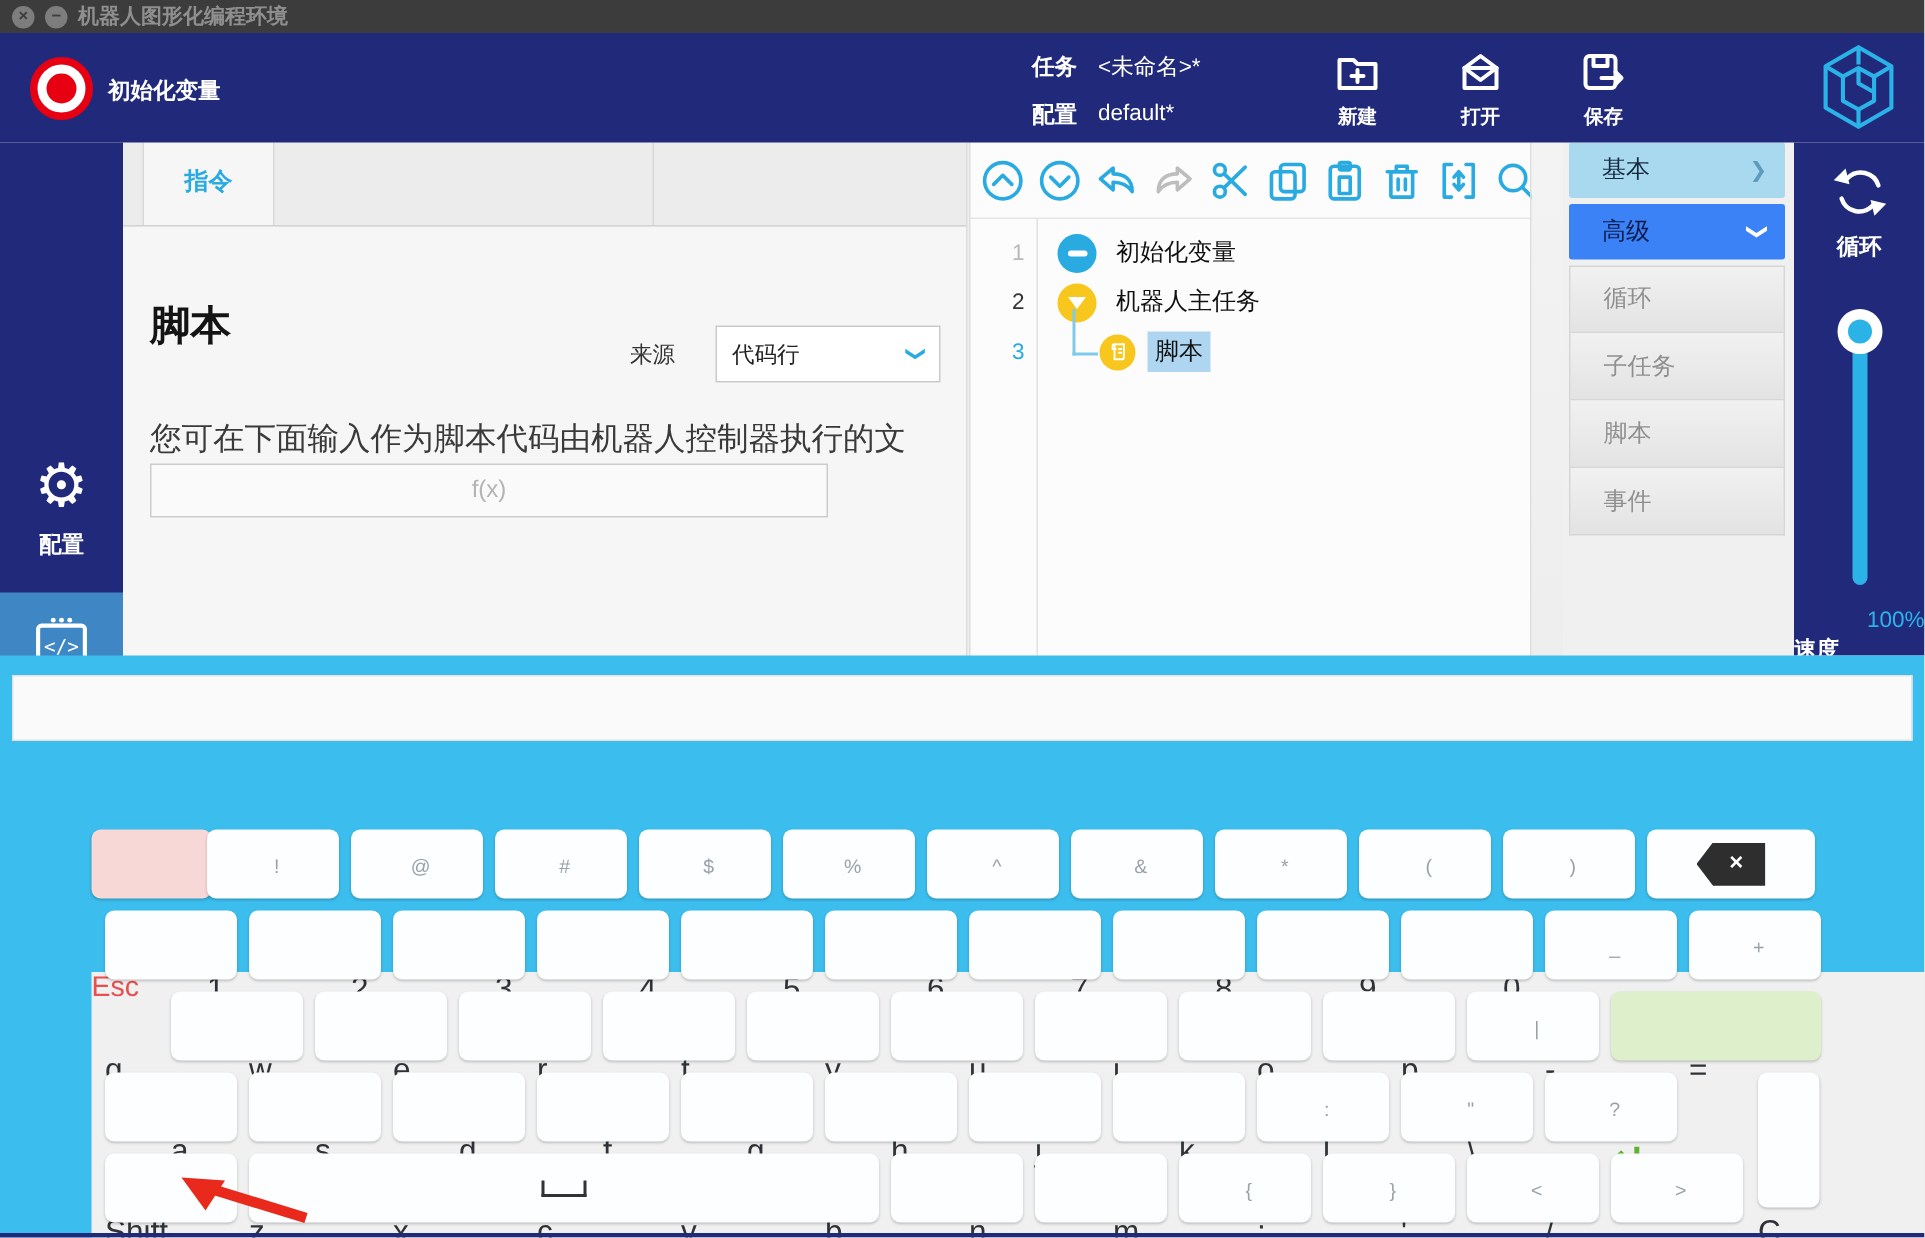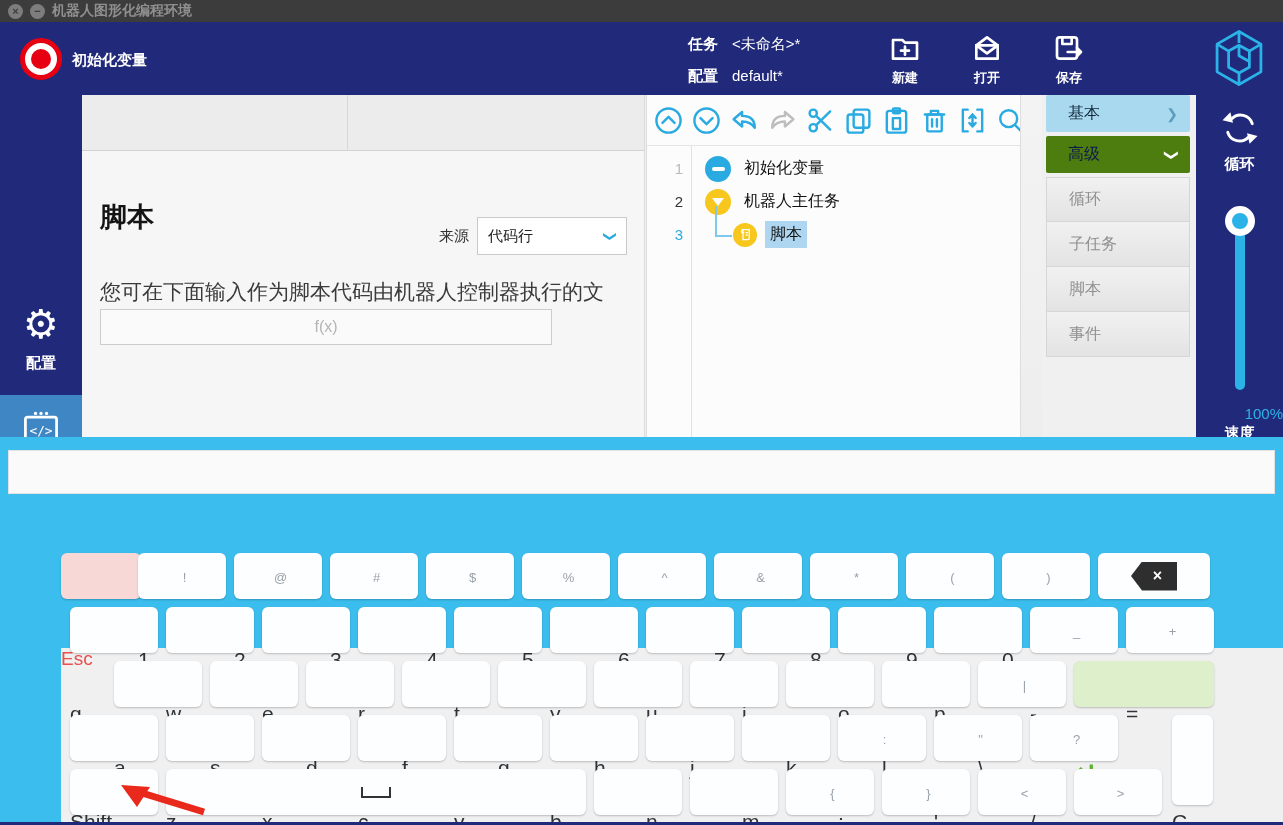--- a/index.html
+++ b/index.html
@@ -38,21 +38,21 @@
   
   .content{position:absolute;left:82px;top:0;width:563px;height:100%;background:#f6f6f6;border-right:1px solid #dcdcdc;box-sizing:border-box}
   .tabs{height:55px;background:#ececec;border-bottom:1px solid #d2d2d2;display:flex;padding-left:13px}
   .tab{width:86px;text-align:center;line-height:54px;font-size:16px;font-weight:bold;
        color:#9c9c9c;border-right:1px solid #d8d8d8;cursor:pointer}
   .tab:first-child{border-left:1px solid #d8d8d8}
   .tab.active{color:#29abe2;background:#f6f6f6}
   .tab-spacer{width:252px;border-right:1px solid #d8d8d8}
   .panel{position:relative}
   .panel-title{position:absolute;left:18px;top:48px;font-size:27px;font-weight:bold;color:#141414}
-  .source-row{position:absolute;right:17px;top:66px;display:flex;align-items:center;gap:8px}
+  .source-row{position:absolute;right:17px;top:66px;display:flex;align-items:center;gap:27px}
   .source-label{font-size:15px;color:#333}
   .select{width:150px;height:38px;background:#fff;border:1px solid #c9c9c9;display:flex;
           align-items:center;padding:0 10px;box-sizing:border-box;font-size:15px;color:#222;cursor:pointer}
   .select .chev{margin-left:auto;color:#29abe2;font-size:13px;transform:rotate(90deg)}
   .panel-desc{position:absolute;left:18px;top:127px;font-size:21px;color:#3a3a3a}
   .fx-input{position:absolute;left:18px;top:158px;width:452px;height:36px;background:#fafafa;
             border:1px solid #cccccc;box-sizing:border-box;text-align:center;font-size:16px;color:#333}
   .fx-input::placeholder{color:#b4b4b4}
   
   .treepanel{position:absolute;left:646px;top:0;width:396px;height:100%;background:#fcfcfc;
@@ -74,36 +74,36 @@
   .collapse-strip{position:absolute;right:0;top:0;width:21px;height:100%;
                   background:linear-gradient(to bottom,#f3f3f3,#e7e7e7);border-left:1px solid #ddd;cursor:pointer}
   .collapse-strip span{position:absolute;bottom:4px;left:5px;color:#555;font-size:17px}
   
   .palette{position:absolute;left:1046px;top:0;width:144px;height:342px;overflow:hidden}
   .pgroup{height:37px;margin-bottom:4px;border-radius:2px;display:flex;align-items:center;
           padding:0 12px 0 22px;font-size:16px;cursor:pointer;box-sizing:border-box}
   .pgroup .gchev{margin-left:auto;font-size:14px}
   .pg-basic{background:#a9d9ef;color:#13293d}
   .pg-basic .gchev{color:#5d9cbd}
-  .pg-adv{background:#4d7c0f;color:#0d1b4c}
+  .pg-adv{background:#3b82f6;color:#0d1b4c}
   .pg-adv .gchev{color:#fff;transform:rotate(90deg)}
   .p-item{height:45px;background:linear-gradient(#f1f1f1,#e3e3e3);border:1px solid #d6d6d6;
           border-top:none;color:#8f8f8f;font-size:16px;display:flex;align-items:center;
           padding-left:22px;box-sizing:border-box;cursor:pointer}
   .p-item:first-of-type{border-top:1px solid #d6d6d6}
   
   .speed{position:absolute;left:1196px;top:0;width:87px;height:342px;background:#212a7a}
   .loop-icon{position:absolute;left:50%;transform:translateX(-50%);top:12px}
   .loop-label{position:absolute;top:60px;width:100%;text-align:center;color:#fff;font-size:15px;font-weight:bold}
   .slider-track{position:absolute;left:50%;transform:translateX(-50%);top:120px;width:10px;height:175px;
                 background:#2bb3e8;border-radius:5px;cursor:pointer}
   .slider-thumb{position:absolute;left:50%;transform:translateX(-50%);top:111px;width:16px;height:16px;
                 background:#2bb3e8;border:7px solid #fff;border-radius:50%;cursor:grab}
   .speed-percent{position:absolute;top:310px;width:100%;text-align:right;color:#2bb3e8;font-weight:normal;font-size:15px}
-  .speed-label{position:absolute;top:329px;width:100%;text-align:center;color:#fff;font-size:15px;font-weight:bold}
+  .speed-label{position:absolute;top:329px;width:100%;text-align:left;color:#fff;font-size:15px;font-weight:bold}
   
   .keyboard{position:absolute;left:0;top:437px;width:1283px;height:388px;background:#3bbeee;z-index:30}
   .kb-input{position:absolute;left:8px;top:13px;width:1267px;height:44px;background:#fafafa;
             border:1px solid #e2e2e2;box-sizing:border-box;font-size:18px;padding:0 12px}
   .key{position:absolute;height:46px;background:#fcfeff;border-radius:6px;
        box-shadow:0 1px 2px rgba(0,0,0,.22);display:flex;align-items:center;justify-content:center;
        font-size:21px;color:#2f3337;cursor:pointer;user-select:none}
   .key .sec{font-size:13px;color:#9aa2a8;margin-left:5px;margin-top:3px}
   .key.esc{background:#f8d8d6;color:#e85050;font-size:19px}
   .key.enter{background:#def0cb;color:#5eb32e;font-size:28px;font-weight:bold}
@@ -212,20 +212,21 @@
               <rect x="21.5" y="8" width="5" height="32"></rect>
               <rect x="8" y="21.5" width="32" height="5"></rect>
             </g>
           </svg>
         </div>
       </div>
     </div>
 
   <div class="content">
     <div class="tabs" id="tabs">
+        <div class="tab active">指令</div>
         <div class="tab-spacer"></div>
       </div>
     <div class="panel">
       <div class="panel-title">脚本</div>
       <div class="source-row">
         <span class="source-label">来源</span>
         <div class="select">
           <span>代码行</span>
           <span class="chev">❯</span>
         </div>

